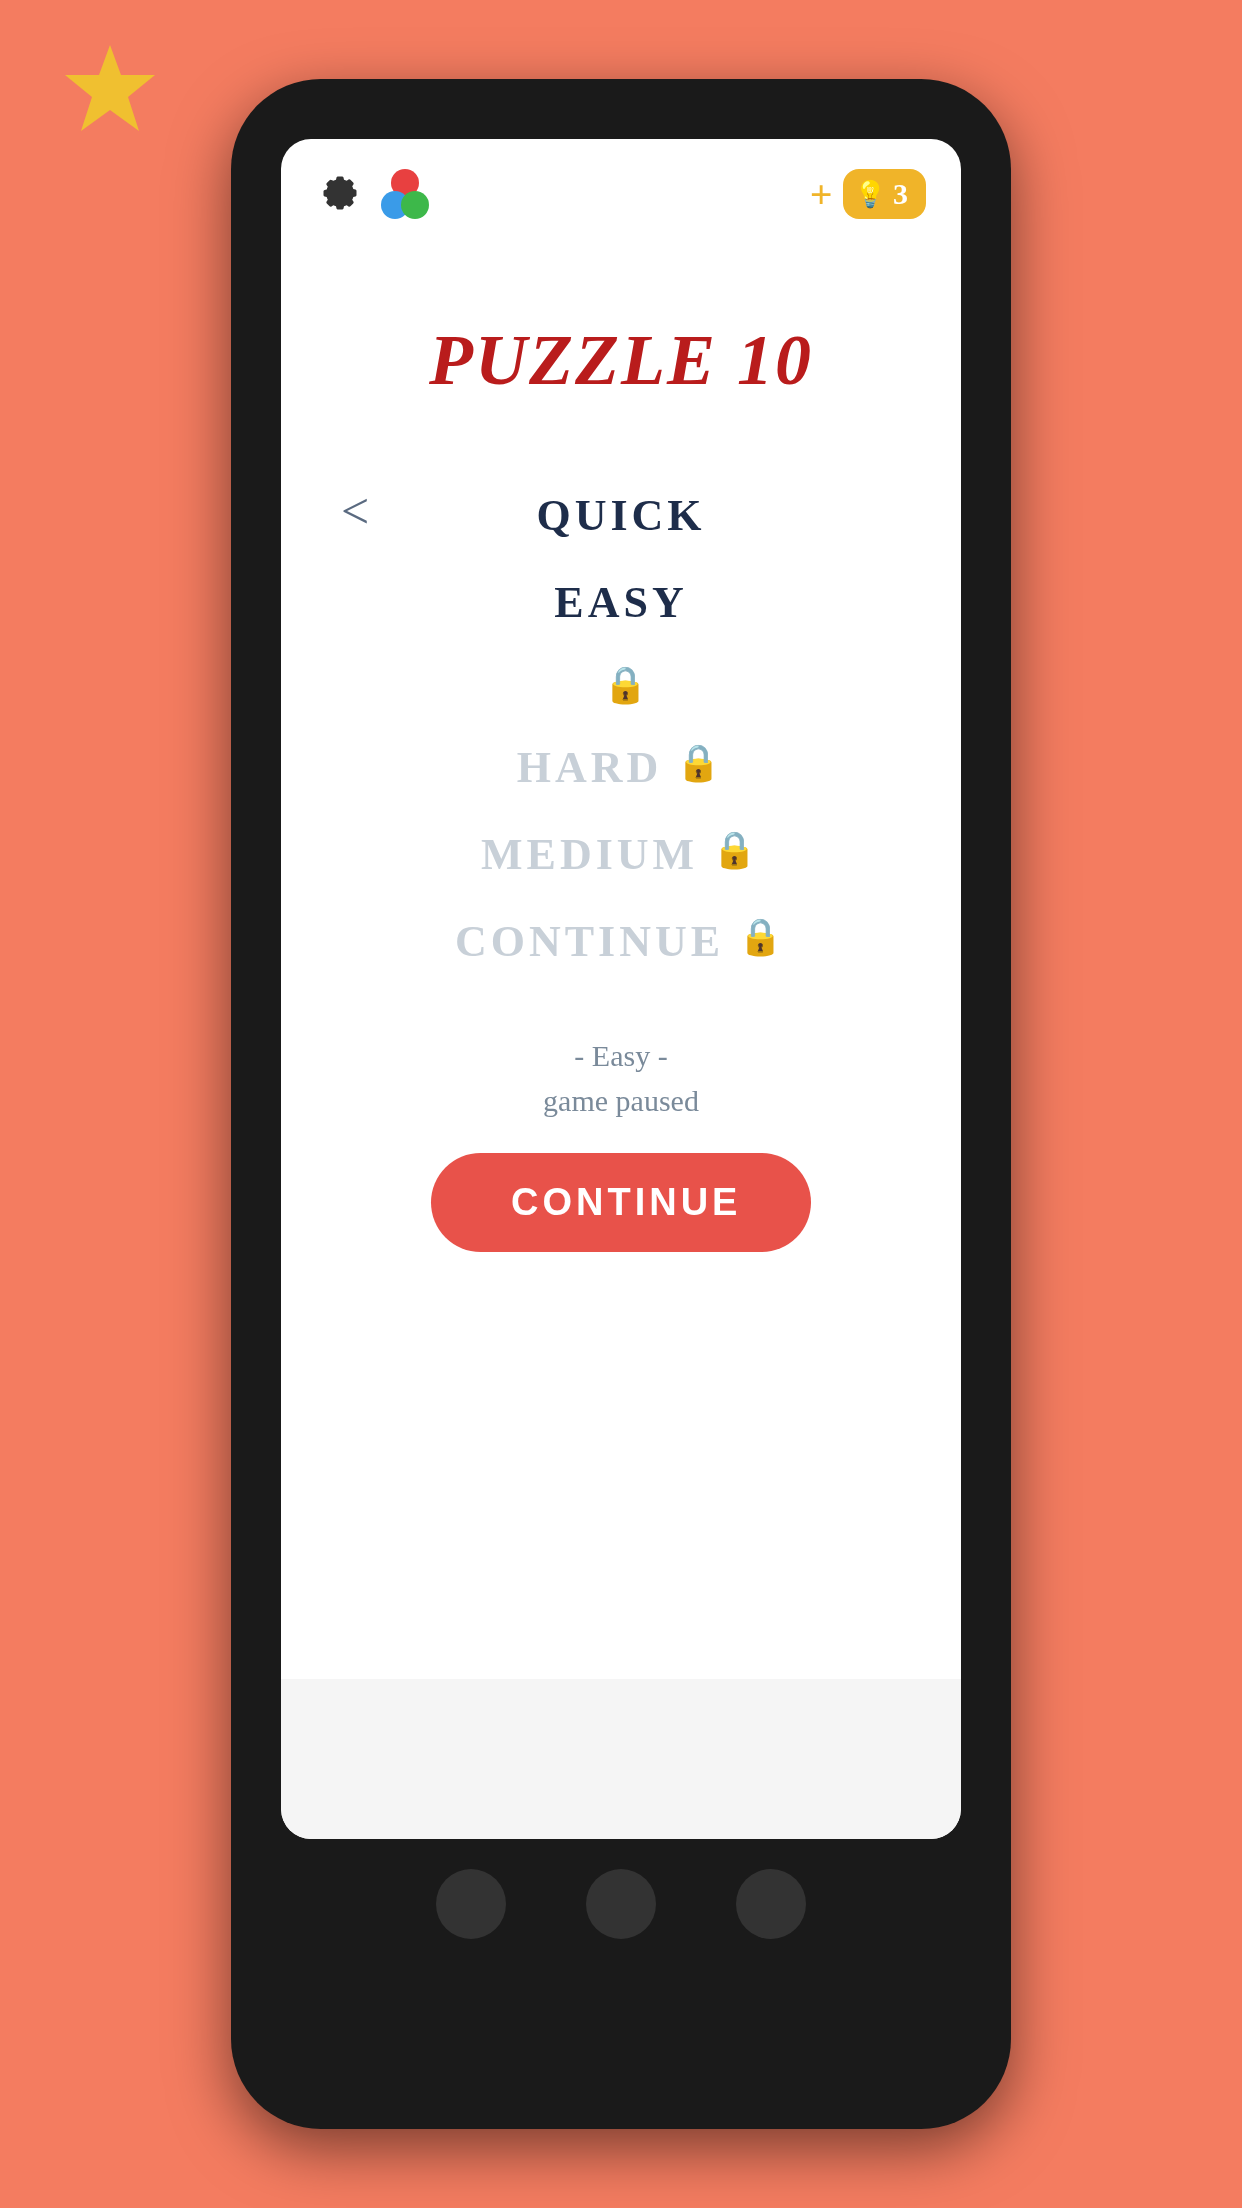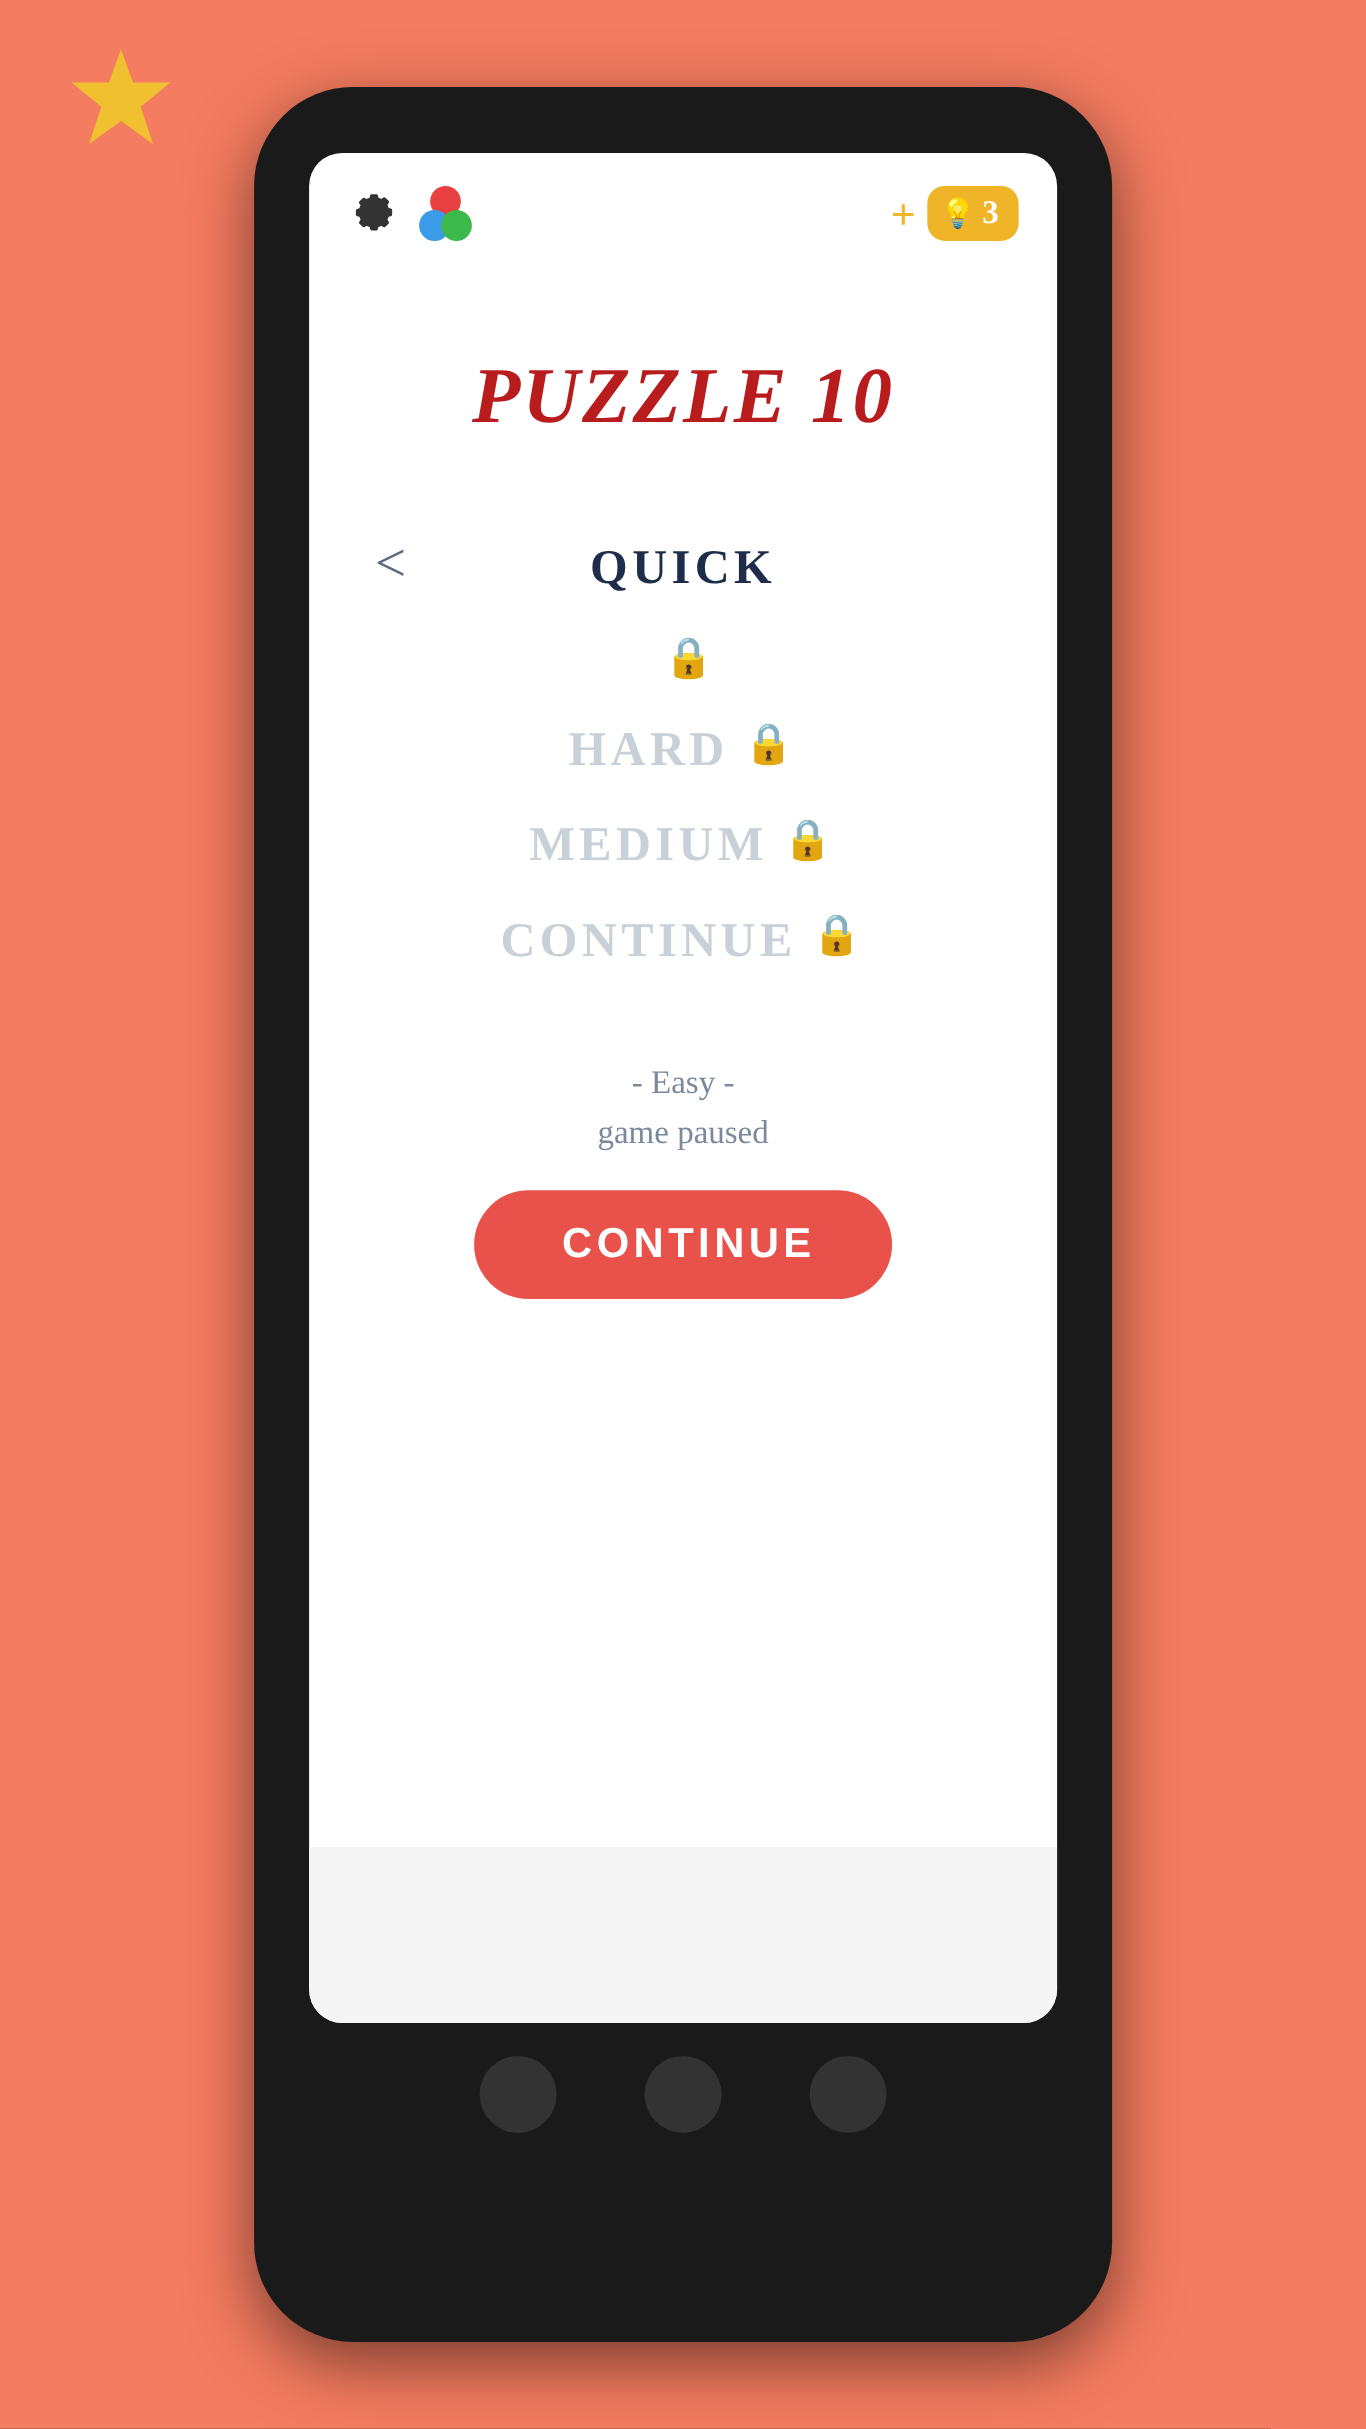--- a/index.html
+++ b/index.html
@@ -165,21 +165,21 @@
     }
 
     .lock-icon {
       font-size: 36px;
       margin-left: 14px;
       color: #c8d0d8;
     }
 
     
     .status-text {
-      margin-top: 64px;
+      margin-top: 48px;
       text-align: center;
       color: #7a8a9a;
       font-size: 30px;
       line-height: 1.5;
       font-style: normal;
     }
 
     
     .continue-button {
       margin-top: 30px;
@@ -294,20 +294,23 @@
     <div class="puzzle-title">PUZZLE 10</div>
 
     <div class="difficulty-section">
 
       <span class="back-arrow">&lt;</span>
 
       <div class="difficulty-item unlocked">
         <span>QUICK</span>
       </div>
 
+      <div class="difficulty-item unlocked">
+        <span>EASY</span>
+      </div>
 
       <div class="difficulty-item locked">
         <span class="lock-icon">🔒</span>
       </div>
 
       <div class="difficulty-item locked">
         <span>HARD</span>
         <span class="lock-icon">🔒</span>
       </div>
 

